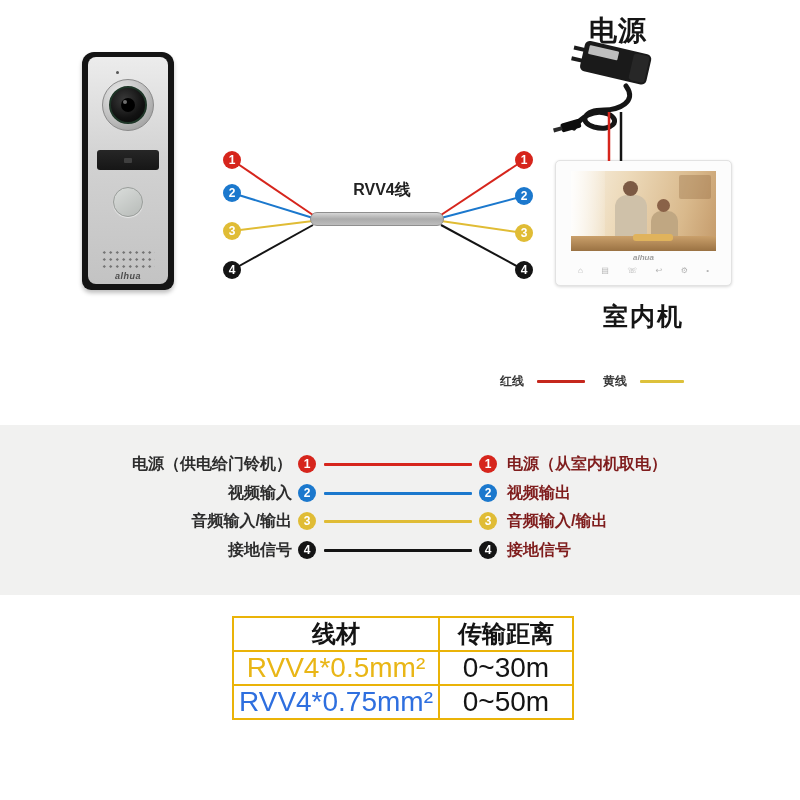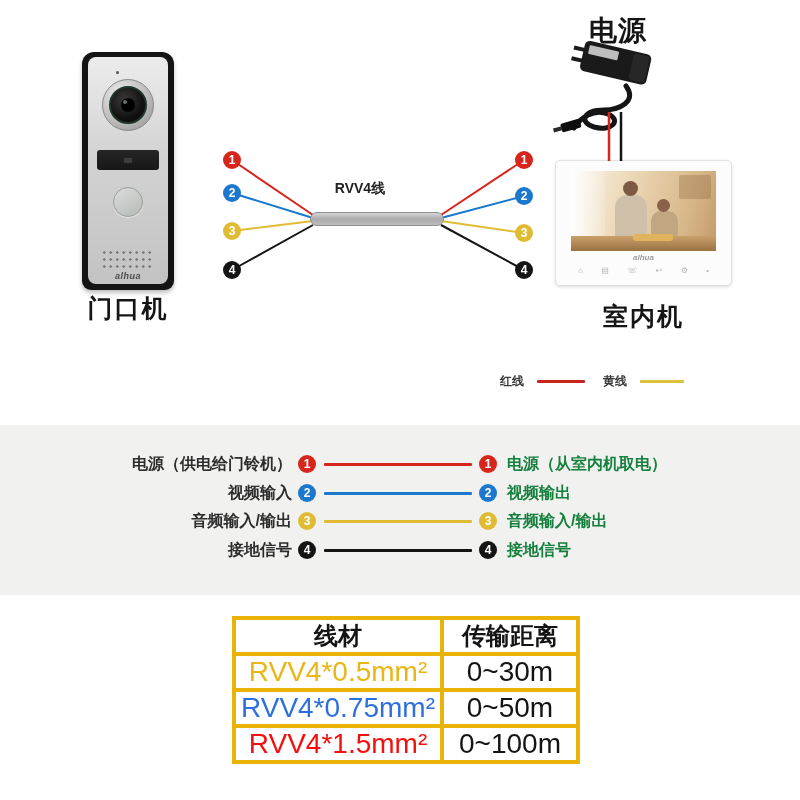--- a/index.html
+++ b/index.html
@@ -63,45 +63,45 @@
   .mon-buttons{position:absolute;left:22px;right:22px;top:105px;display:flex;
     justify-content:space-between;font-size:8px;color:#b4b4b4;line-height:10px;}
 
   
   .overlay{position:absolute;left:0;top:0;pointer-events:none;}
   .terminal{position:absolute;width:18px;height:18px;border-radius:50%;
     color:#fff;font-size:12px;font-weight:bold;text-align:center;line-height:18px;}
   .cable-bar{position:absolute;left:310px;top:212px;width:134px;height:14px;border-radius:7px;
     background:linear-gradient(180deg,#d6d6d6 0%,#ababab 50%,#bdbdbd 100%);
     border:1px solid #8f8f8f;box-sizing:border-box;}
-  .cable-label{position:absolute;left:310px;top:180px;width:100px;text-align:center;
-    font-size:14px;font-weight:600;color:#222;}
+  .cable-label{position:absolute;left:332px;top:180px;width:100px;text-align:center;
+    font-size:16px;font-weight:600;color:#222;}
 
   
   .legend{position:absolute;left:500px;top:373px;width:210px;}
   .legend-row{display:flex;align-items:center;height:16px;}
   .legend-label{width:27px;font-size:12px;font-weight:bold;color:#3a3a3a;}
   .legend-bar{height:3px;border-radius:1px;}
   .bar-a{width:48px;margin-left:10px;}
   .bar-b{width:44px;margin-left:10px;}
   .legend-gap{width:18px;}
 
   
   .conn-section{position:absolute;left:0;top:425px;width:800px;height:170px;background:#f1f1f0;}
   .conn-row{position:absolute;left:0;width:800px;height:26px;display:grid;
     grid-template-columns:292px 6px 18px 8px 148px 7px 18px 10px auto;align-items:center;}
   .conn-left{text-align:right;font-size:16px;font-weight:700;color:#2d2d2d;}
-  .conn-right{text-align:left;font-size:16px;font-weight:700;color:#15803d;}
+  .conn-right{text-align:left;font-size:16px;font-weight:700;color:#7f1d1d;}
   .conn-circle{width:18px;height:18px;border-radius:50%;color:#fff;font-size:12px;
     font-weight:bold;text-align:center;line-height:18px;}
   .conn-line{height:3px;border-radius:1px;}
 
   
   .spec-table{position:absolute;left:232px;top:616px;border-collapse:collapse;table-layout:fixed;}
-  .spec-table th,.spec-table td{border:4px solid #eab308;text-align:center;padding:0;
+  .spec-table th,.spec-table td{border:2px solid #eab308;text-align:center;padding:0;
     height:32px;line-height:32px;white-space:nowrap;}
   .spec-table th{font-size:24px;font-weight:700;color:#141414;}
   .spec-table td{font-size:28px;font-weight:500;color:#141414;}
   .col-wire{width:204px;}
   .col-dist{width:132px;}
 </style>
 </head>
 <body>
 
 <div class="stage">
@@ -116,21 +116,20 @@
         </div>
       </div>
       <div class="ds-window">
         <div class="ds-window-dot"></div>
       </div>
       <div class="ds-button"></div>
       <div class="ds-speaker"></div>
       <div class="ds-logo">alhua</div>
     </div>
   </div>
-  <div class="device-label lbl-door">门口机</div>
 
   <div class="device-label lbl-power">电源</div>
   <svg class="adapter-svg" width="130" height="135" viewBox="0 0 130 135">
     <g transform="translate(36,10) rotate(13)">
       <rect x="-10" y="8" width="13" height="4" fill="#1b1b1b"></rect>
       <rect x="-10" y="19" width="13" height="4" fill="#1b1b1b"></rect>
       <rect x="0" y="0" width="68" height="31" rx="5" fill="#1a1a1a"></rect>
       <rect x="50" y="2" width="16" height="27" rx="3" fill="#272727"></rect>
       <rect x="5" y="4" width="30" height="9" rx="1" fill="#dcdcdc" opacity="0.85"></rect>
     </g>
@@ -256,20 +255,16 @@
     </thead>
     <tbody>
       <tr>
         <td style="color: rgb(233, 182, 22);">RVV4*0.5mm²</td>
         <td>0~30m</td>
       </tr>
       <tr>
         <td style="color: rgb(46, 111, 223); margin-left: 35px;">RVV4*0.75mm²</td>
         <td>0~50m</td>
       </tr>
-      <tr>
-        <td style="color: rgb(245, 15, 15);">RVV4*1.5mm²</td>
-        <td>0~100m</td>
-      </tr>
     </tbody>
   </table>
 
 </div>
 
 </body></html>

